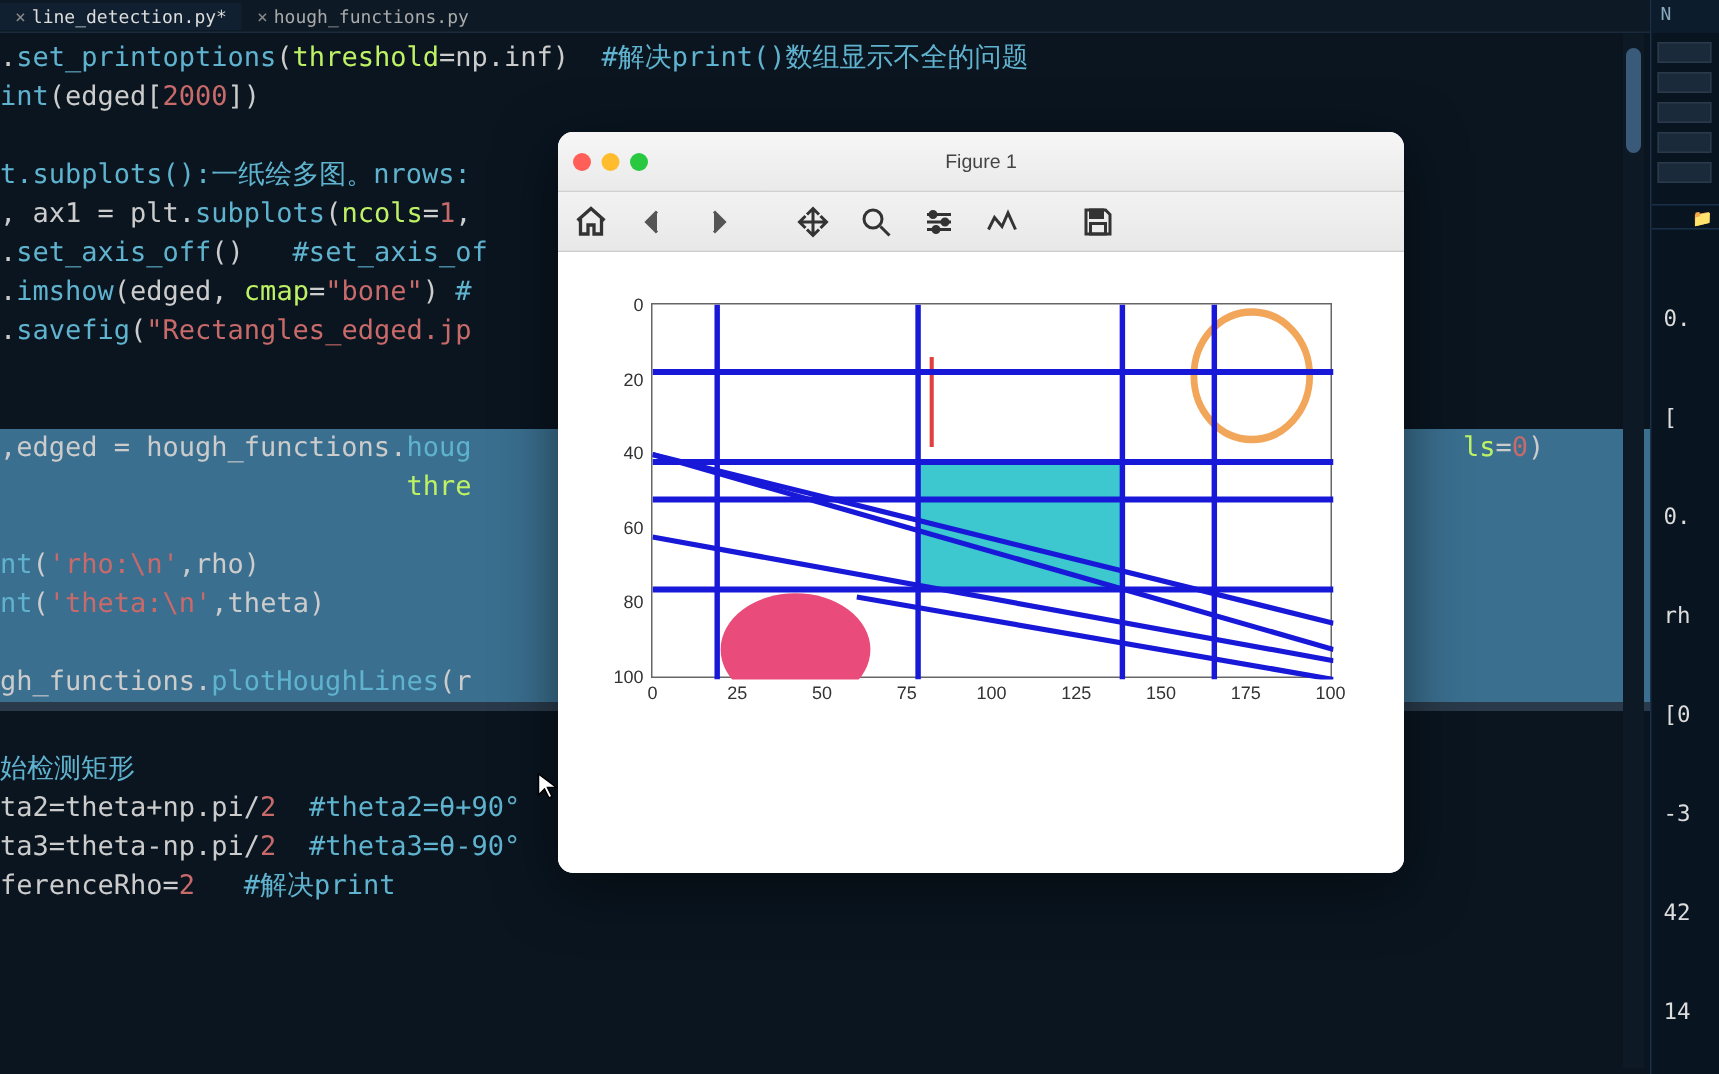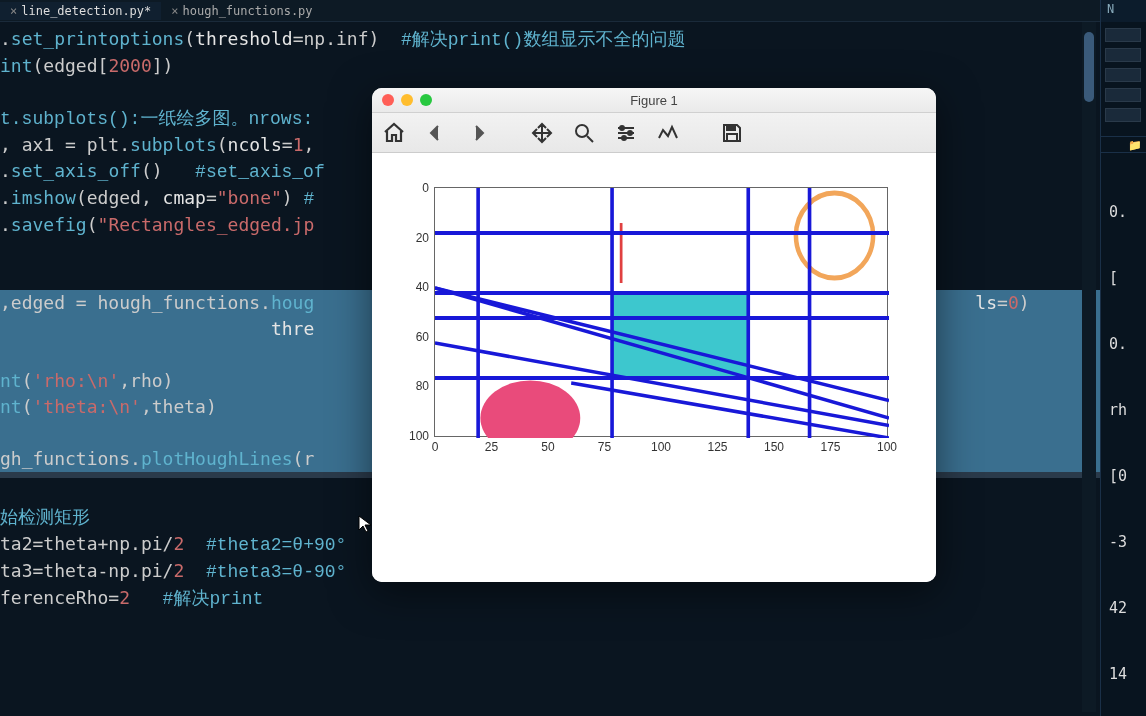--- a/index.html
+++ b/index.html
@@ -5,33 +5,33 @@
 * { margin: 0; padding: 0; box-sizing: border-box; }
 body { width: 1146px; height: 716px; background: #0a1520; font-family: Menlo, Consolas, monospace; font-size: 18px; color: #ddd; overflow: hidden; position: relative; }
 .tab-bar { height: 22px; background: #0d1a25; display: flex; align-items: center; border-bottom: 1px solid #1a2a3a; font-size: 12px; }
 .tab { padding: 2px 10px; display: flex; align-items: center; gap: 4px; color: #aaa; cursor: pointer; }
 .tab.active { background: #102030; color: #ddd; }
 .tab .close { color: #888; }
 .editor { position: relative; padding-top: 4px; }
 .code-line { white-space: pre; line-height: 26px; padding-left: 0; }
 .highlight-block { background: #3a6f8f; }
 .c-fn { color: #5fb3ce; }
-.c-param { color: #e5e5e5; }
+.c-param { color: #bef264; }
 .c-str { color: #c96a6a; }
 .c-num { color: #c96a6a; }
-.c-comment { color: #5fb3ce; font-family: Liberation Mono, monospace; }
+.c-comment { color: #5fb3ce; }
 .c-plain { color: #ccc; }
 .right-panel { position: absolute; top: 0; right: 0; width: 46px; height: 716px; background: #08141f; border-left: 1px solid #1a3048; }
 .rp-header { height: 22px; background: #0c1c2c; color: #8ab; font-size: 12px; padding: 2px 6px; }
 .rp-icons { display: flex; flex-direction: column; gap: 6px; padding: 6px 4px; }
 .rp-icon { width: 36px; height: 14px; background: #1a2a3a; border: 1px solid #2a3a4a; }
 .rp-values { font-size: 15px; color: #ddd; padding: 4px 8px; line-height: 22px; white-space: pre; font-family: Menlo, monospace; }
 .rp-values .l { display: block; }
 .figure-window { position: absolute; top: 88px; left: 372px; width: 564px; height: 494px; background: #fff; border-radius: 10px; box-shadow: 0 10px 40px rgba(0,0,0,.5); overflow: hidden; }
-.fig-titlebar { height: 25px; background: linear-gradient(#f6f6f6,#eaeaea); display: flex; align-items: center; position: relative; border-bottom: 1px solid #d0d0d0; }
+.fig-titlebar { height: 40px; background: linear-gradient(#f6f6f6,#eaeaea); display: flex; align-items: center; position: relative; border-bottom: 1px solid #d0d0d0; }
 .traffic { display: flex; gap: 7px; padding-left: 10px; }
 .dot { width: 12px; height: 12px; border-radius: 50%; }
 .dot.red { background: #ff5f57; }
 .dot.yellow { background: #ffbd2e; }
 .dot.green { background: #28c840; }
 .fig-title { position: absolute; left: 0; right: 0; text-align: center; color: #444; font-size: 13px; font-family: -apple-system, sans-serif; }
 .fig-toolbar { height: 40px; background: linear-gradient(#f2f2f2,#e8e8e8); display: flex; align-items: center; padding: 0 8px; gap: 14px; border-bottom: 1px solid #ccc; }
 .tb-btn { width: 28px; height: 28px; display: flex; align-items: center; justify-content: center; cursor: pointer; }
 .tb-btn svg { width: 24px; height: 24px; stroke: #333; fill: none; stroke-width: 2; }
 .tb-spacer { width: 8px; }

